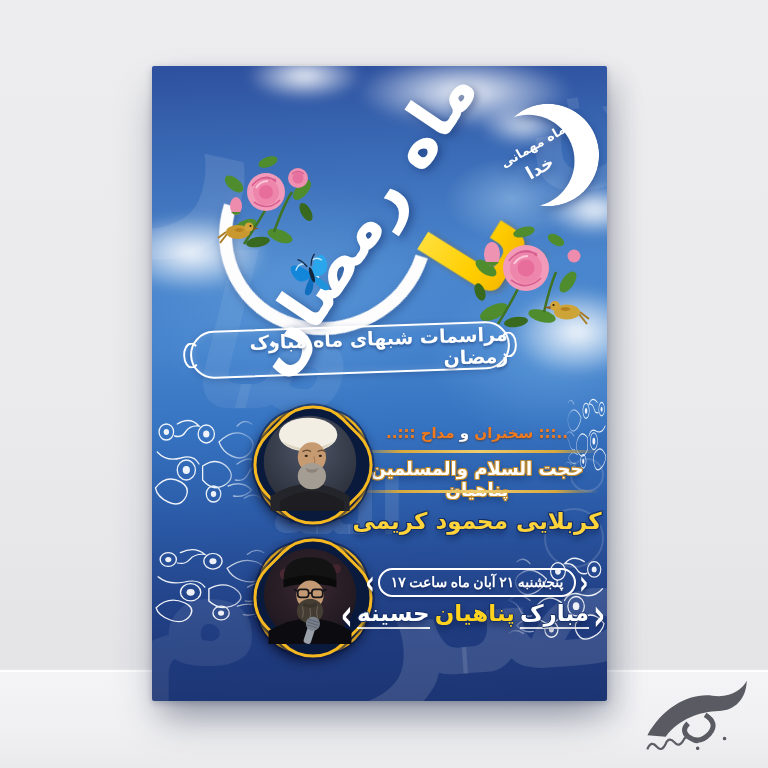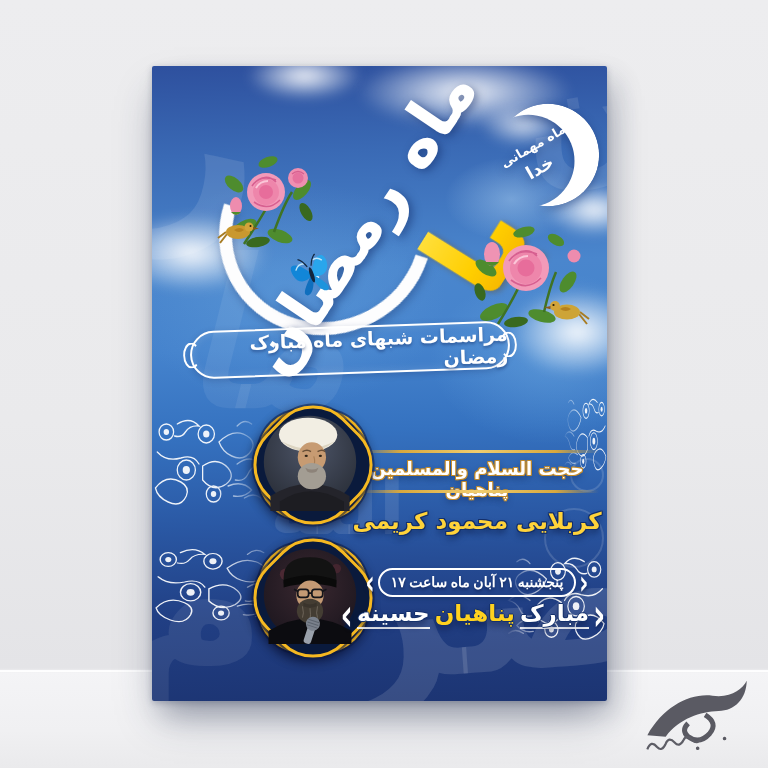--- a/index.html
+++ b/index.html
@@ -294,20 +294,25 @@
       <circle cx="27" cy="6" r="5" fill="#d3a43a"></circle>
       <path d="M31.5,6 l6.5,1.5 -6.5,1.8z" fill="#8a5a1a"></path>
       <circle cx="28.5" cy="5" r="1.1" fill="#241a08"></circle>
     </g>
   </svg>
 
   <div class="banner" dir="rtl">
     <span>مراسمات شبهای ماه مبارک رمضان</span>
   </div>
 
+  <div class="roles" dir="rtl">
+    <span>..:::</span>
+    <span>سخنران</span><span class="conj"> و </span><span>مداح</span>
+    <span>:::..</span>
+  </div>
 
   <div class="grule" style="top:384px;"></div>
   <div class="speaker" dir="rtl">حجت السلام والمسلمین پناهیان</div>
   <div class="grule" style="top:424px;"></div>
   <div class="eulogist" dir="rtl">کربلایی محمود کریمی</div>
 
   <div class="photo ph1">
     <div class="fsq a"></div>
     <div class="fsq b"></div>
     <svg width="98" height="98" viewBox="0 0 104 104">

